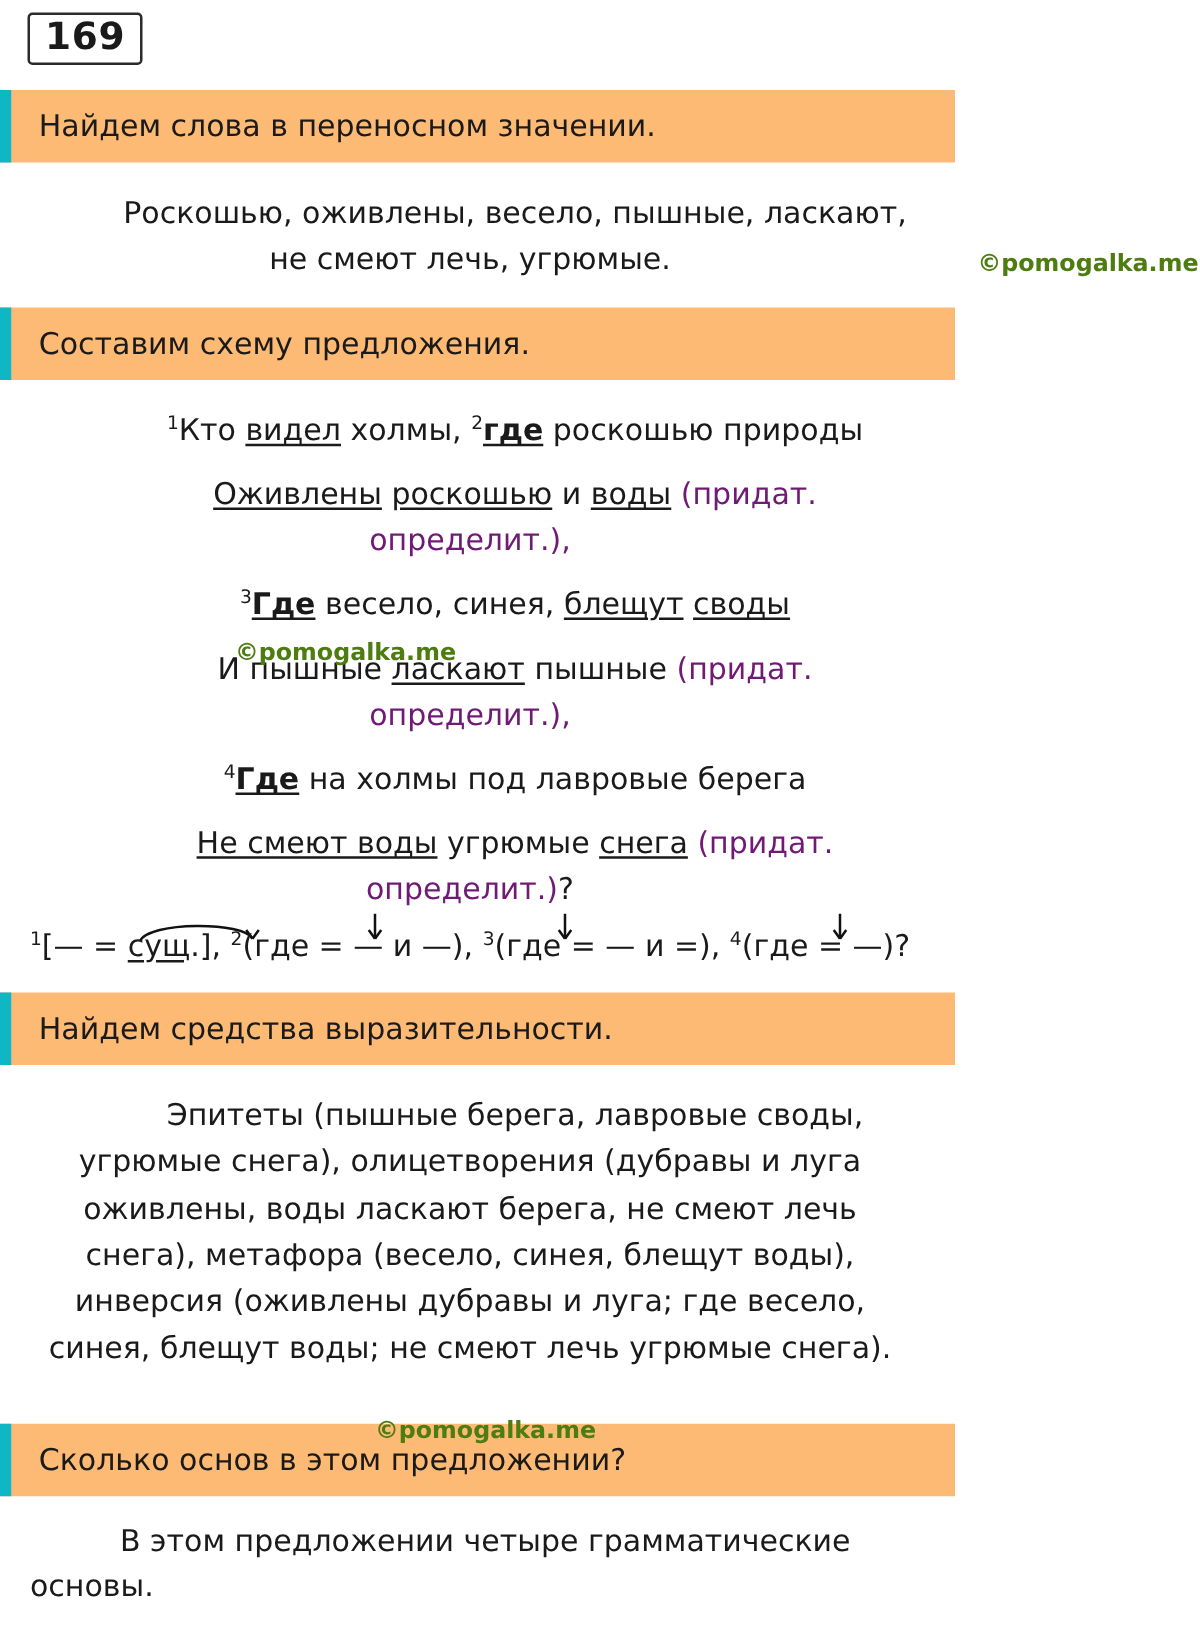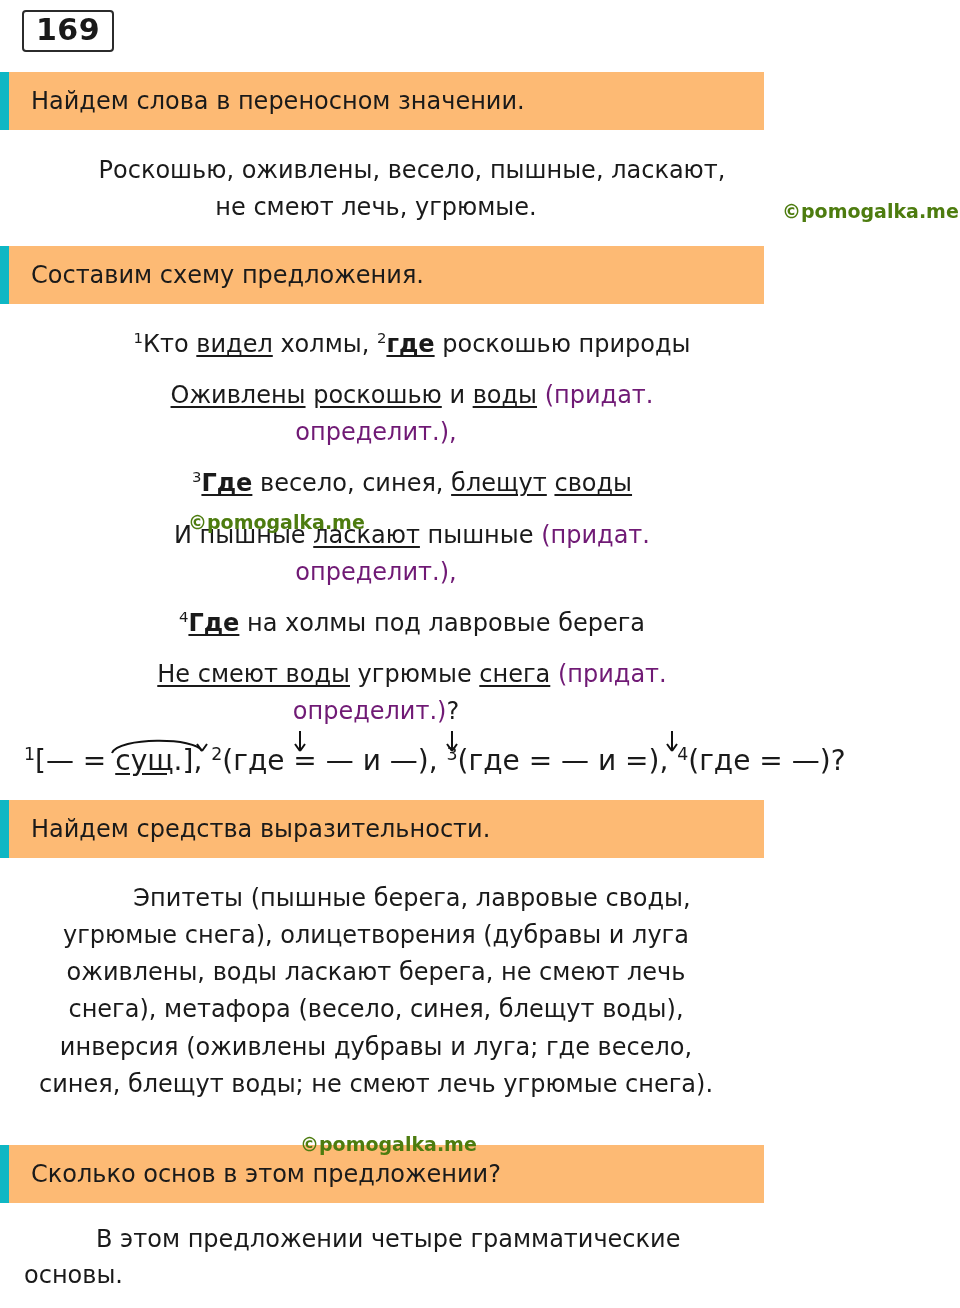--- a/index.html
+++ b/index.html
@@ -62,21 +62,21 @@
   .spacer-sm { height: 14px; }
   .spacer-md { height: 22px; }
 
   .u { text-decoration: underline; text-underline-offset: 3px; }
   .b { font-weight: bold; }
   .grey { color: #701a75; }
   sup { font-size: 0.62em; vertical-align: super; line-height: 0; }
 
   
   .scheme {
-    font-size: 28px;
+    font-size: 24px;
     line-height: 1.4;
     padding: 10px 0 0 24px;
     white-space: nowrap;
     position: relative;
   }
   .scheme .arc {
     position: relative;
   }
   .arrow-svg {
     position: absolute;

